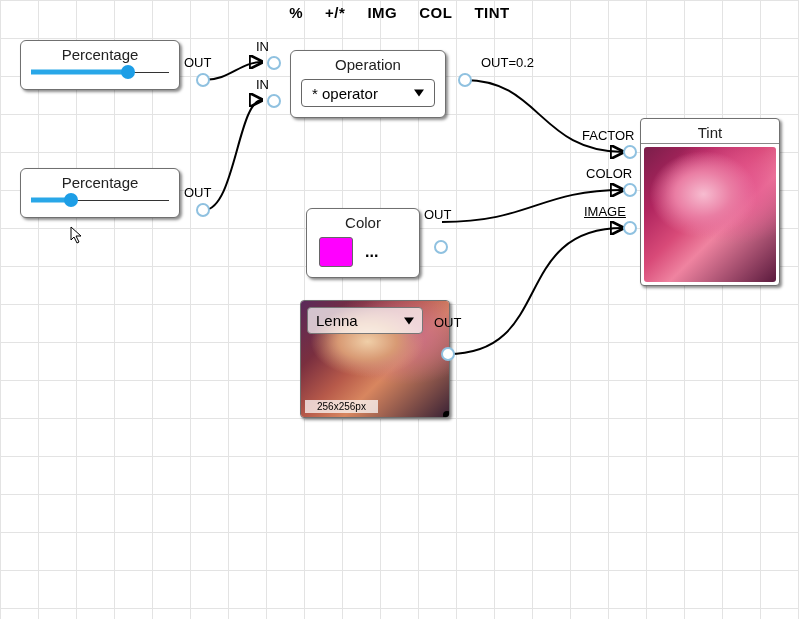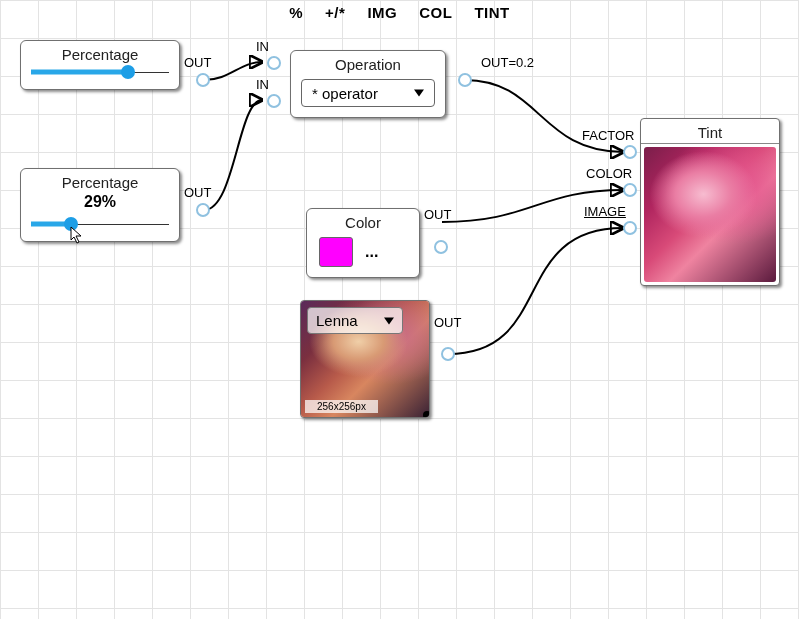--- a/index.html
+++ b/index.html
@@ -193,21 +193,20 @@
     <div class="slider-base"></div>
     <div class="slider-fill" style="width:70%"></div>
     <div class="slider-thumb" style="left:70%"></div>
   </div>
 </div>
 <div class="port" style="left:196px; top:73px;"></div>
 <div class="port-label" style="left:184px; top:55px;">OUT</div>
 
 <div class="node" style="left:20px; top:168px; width:160px;">
   <div class="node-title">Percentage</div>
-  <div class="node-value">29%</div>
   <div class="slider-track">
     <div class="slider-base"></div>
     <div class="slider-fill" style="width:29%"></div>
     <div class="slider-thumb" style="left:29%"></div>
   </div>
 </div>
 <div class="port" style="left:196px; top:203px;"></div>
 <div class="port-label" style="left:184px; top:185px;">OUT</div>
 
 <svg class="cursor-arrow" style="left:70px; top:226px;" viewBox="0 0 14 18">
@@ -232,21 +231,21 @@
 <div class="node" style="left:306px; top:208px; width:114px;">
   <div class="node-title">Color</div>
   <div class="color-body">
     <div class="swatch" style="background:#ff00ff"></div>
     <span style="font-weight:700;">...</span>
   </div>
 </div>
 <div class="port" style="left:434px; top:240px;"></div>
 <div class="port-label" style="left:424px; top:207px;">OUT</div>
 
-<div class="node img-node" style="left:300px; top:300px; width:130px; height:118px;">
+<div class="node img-node" style="left:300px; top:300px; width:150px; height:118px;">
   <div class="thumb">
     <div class="lenna-bg"></div>
     <div class="lenna-select">
       <span>Lenna</span>
     </div>
     <div class="lenna-caption">256x256px</div>
     <div class="lenna-dot"></div>
   </div>
 </div>
 <div class="port" style="left:441px; top:347px;"></div>

